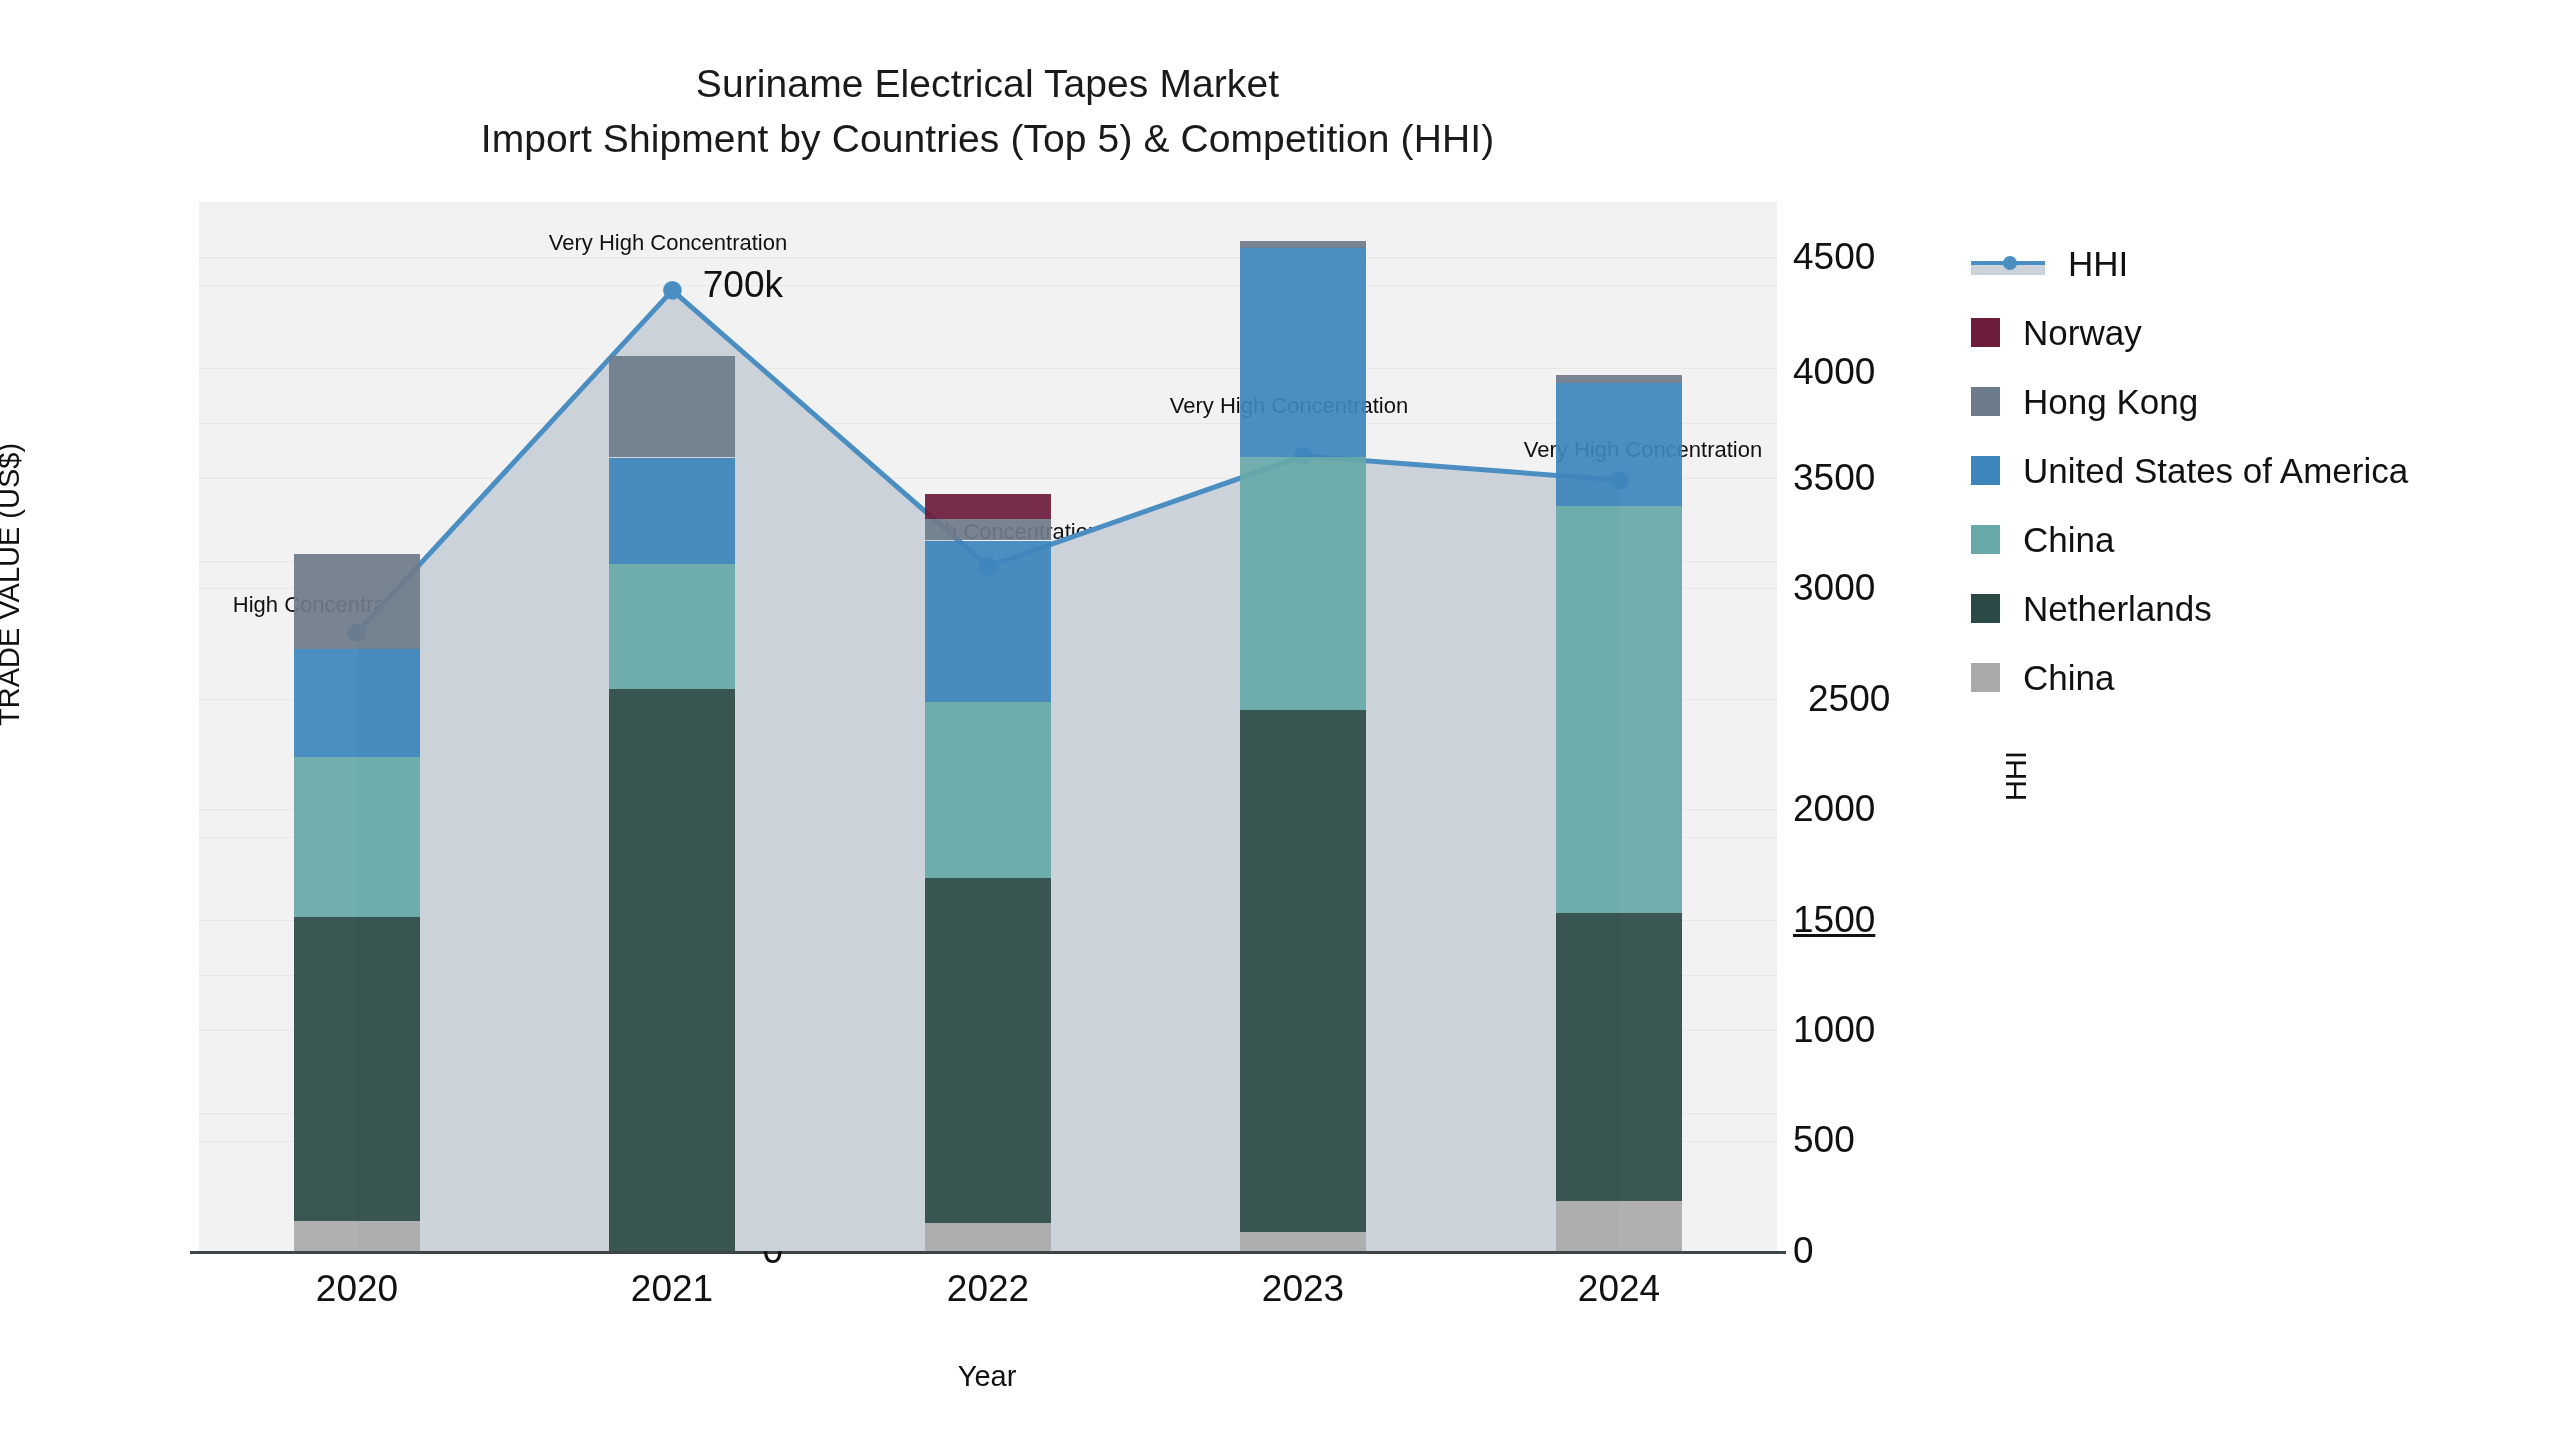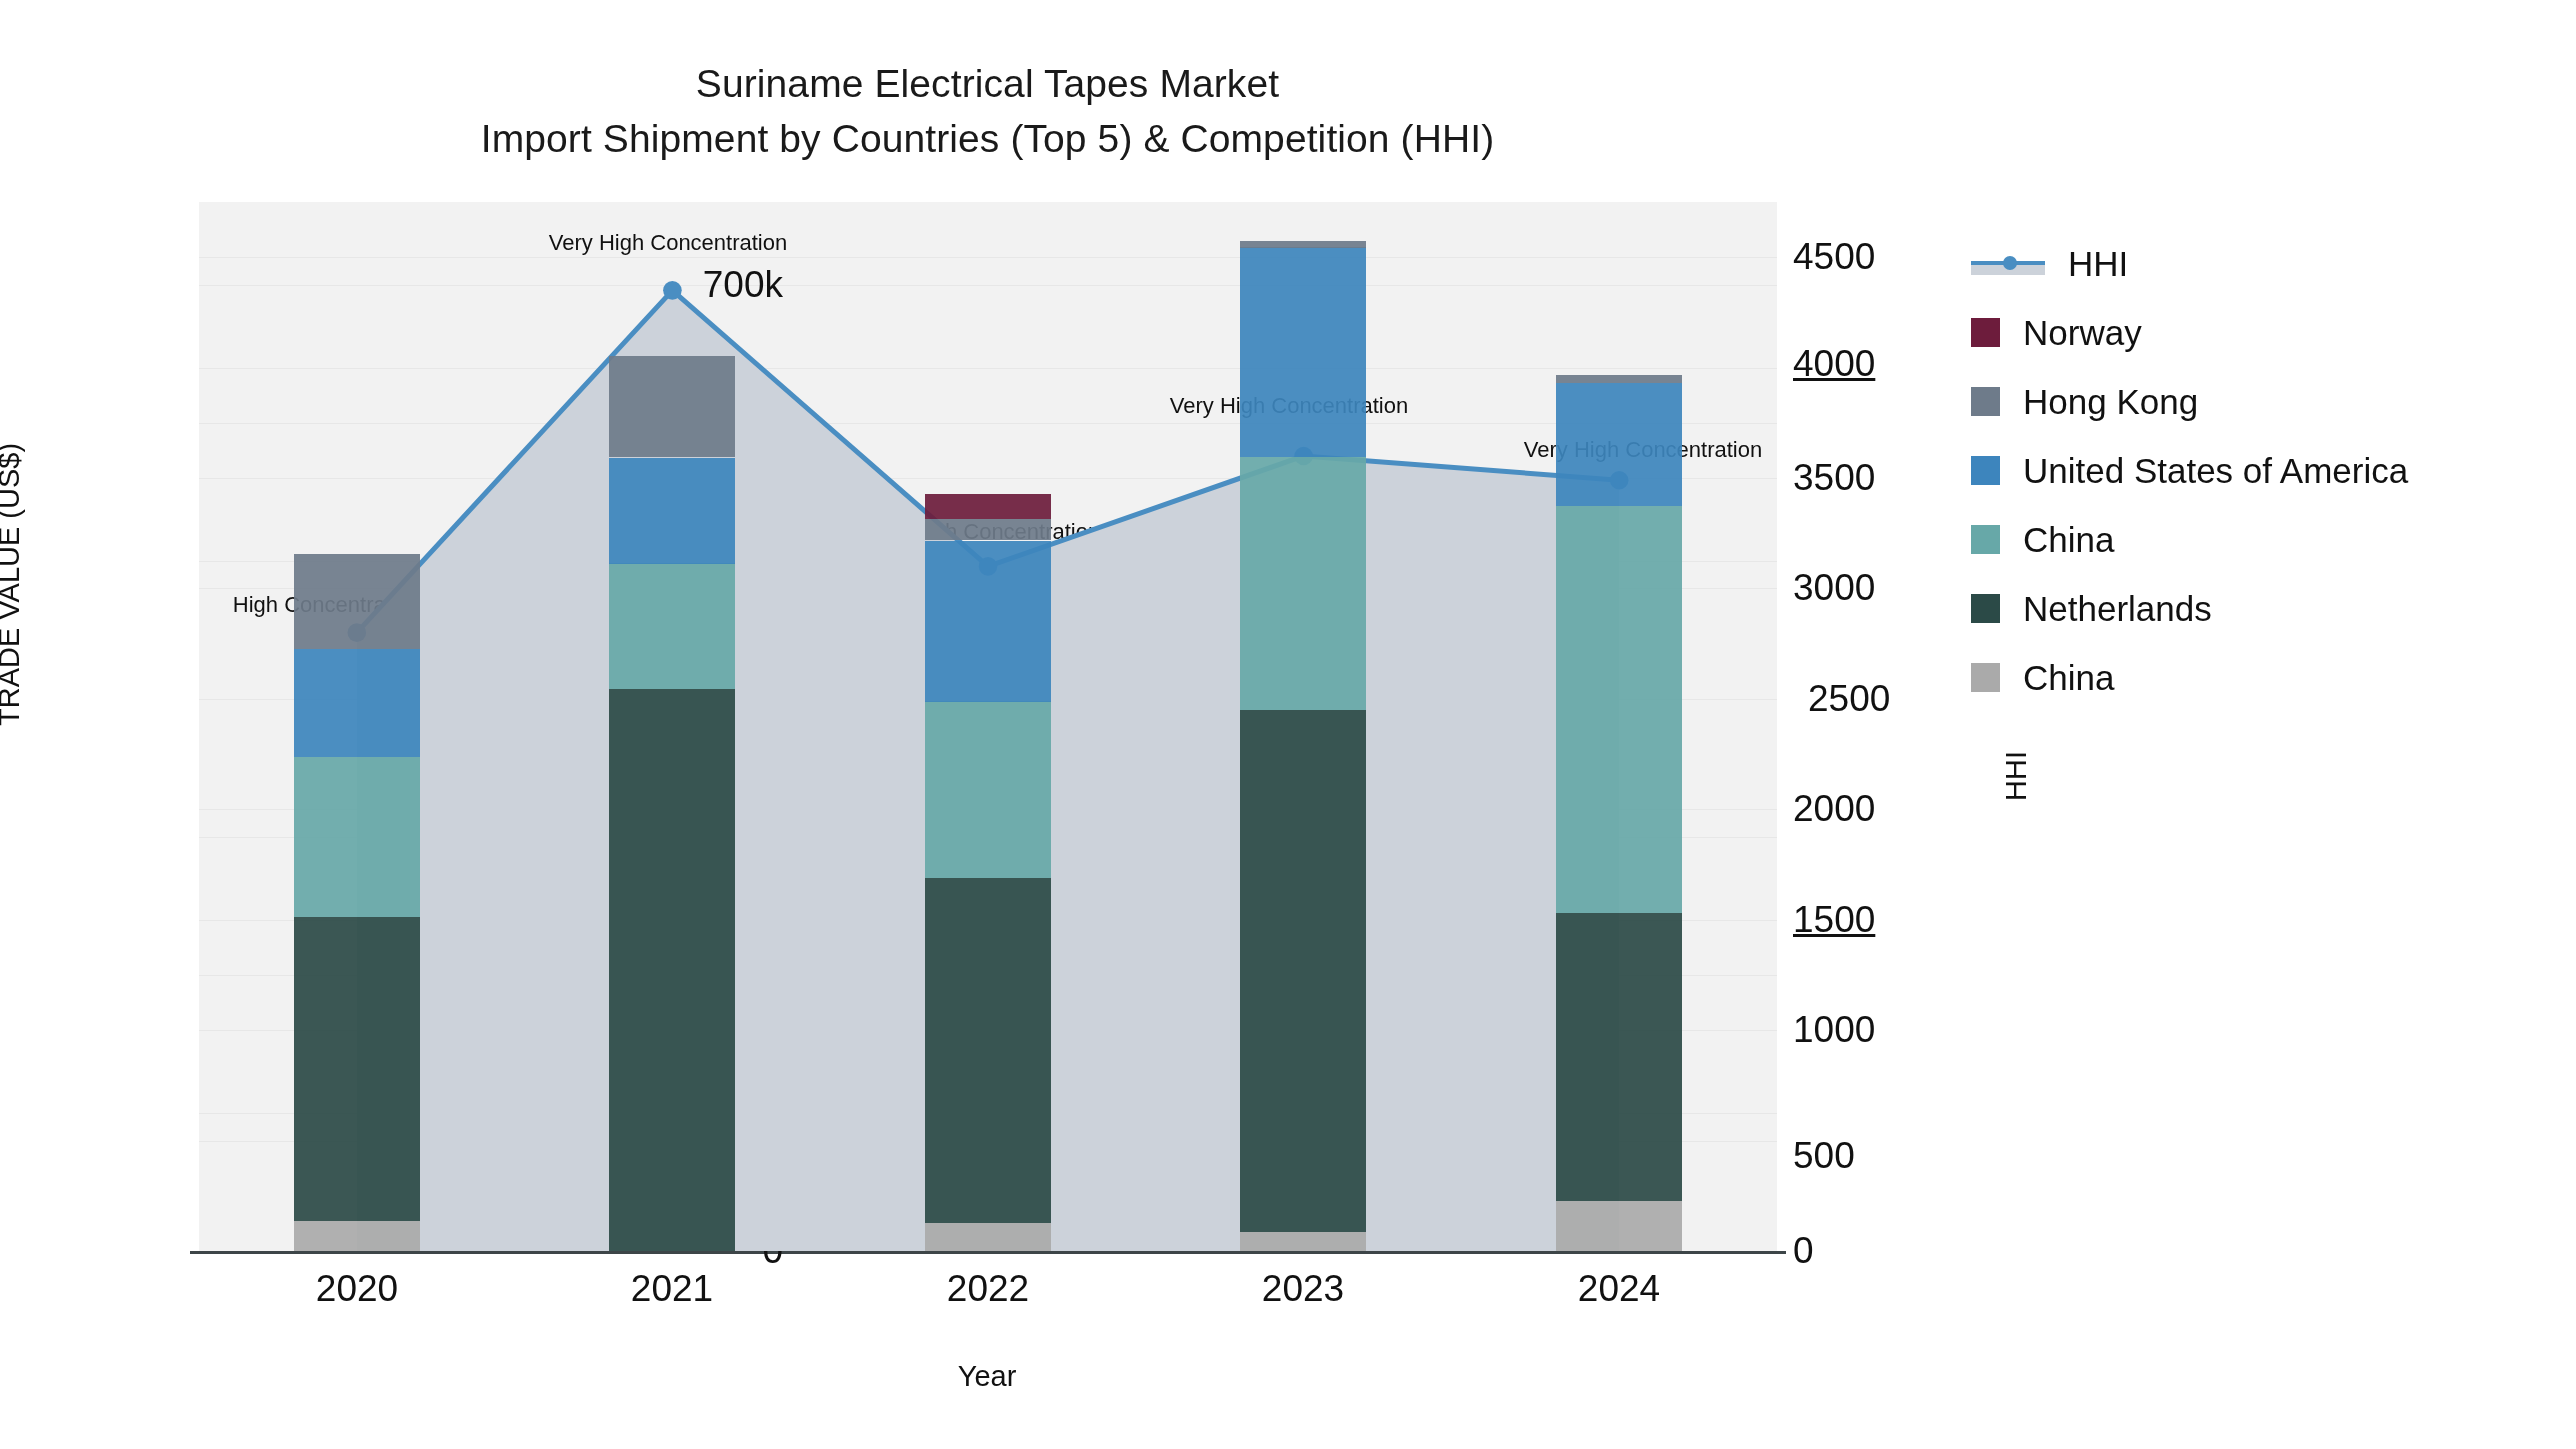--- a/index.html
+++ b/index.html
@@ -199,28 +199,28 @@
     <div class="ytick-left" style="top: 1113px;">100k</div>
     <div class="ytick-left" style="top: 975px;">200k</div>
     <div class="ytick-left" style="top: 837px;">300k</div>
     <div class="ytick-left" style="top: 699px;">400k</div>
     <div class="ytick-left" style="top: 561px;">500k</div>
     <div class="ytick-left" style="top: 423px;">600k</div>
     <div class="ytick-left" style="top: 285px;">700k</div>
   </div>
 <div id="right-ticks-layer">
     <div class="ytick-right" style="top: 1251px;">0</div>
-    <div class="ytick-right" style="top: 1140px; margin-top: 16px;">500</div>
+    <div class="ytick-right" style="top: 1140px;">500</div>
     <div class="ytick-right" style="top: 1030px;">1000</div>
     <div class="ytick-right" style="top: 920px; text-decoration: underline;">1500</div>
     <div class="ytick-right" style="top: 809px;">2000</div>
     <div class="ytick-right" style="top: 699px; margin-left: 15px;">2500</div>
     <div class="ytick-right" style="top: 588px;">3000</div>
     <div class="ytick-right" style="top: 478px;">3500</div>
-    <div class="ytick-right" style="top: 364px; text-decoration: underline;">4000</div>
+    <div class="ytick-right" style="top: 372px;">4000</div>
     <div class="ytick-right" style="top: 257px;">4500</div>
   </div>
 <div id="x-ticks-layer">
     <div class="xtick" style="left: 357px;">2020</div>
     <div class="xtick" style="left: 672px;">2021</div>
     <div class="xtick" style="left: 988px; text-align: center;">2022</div>
     <div class="xtick" style="left: 1303px;">2023</div>
     <div class="xtick" style="left: 1619px;">2024</div>
   </div>
 

